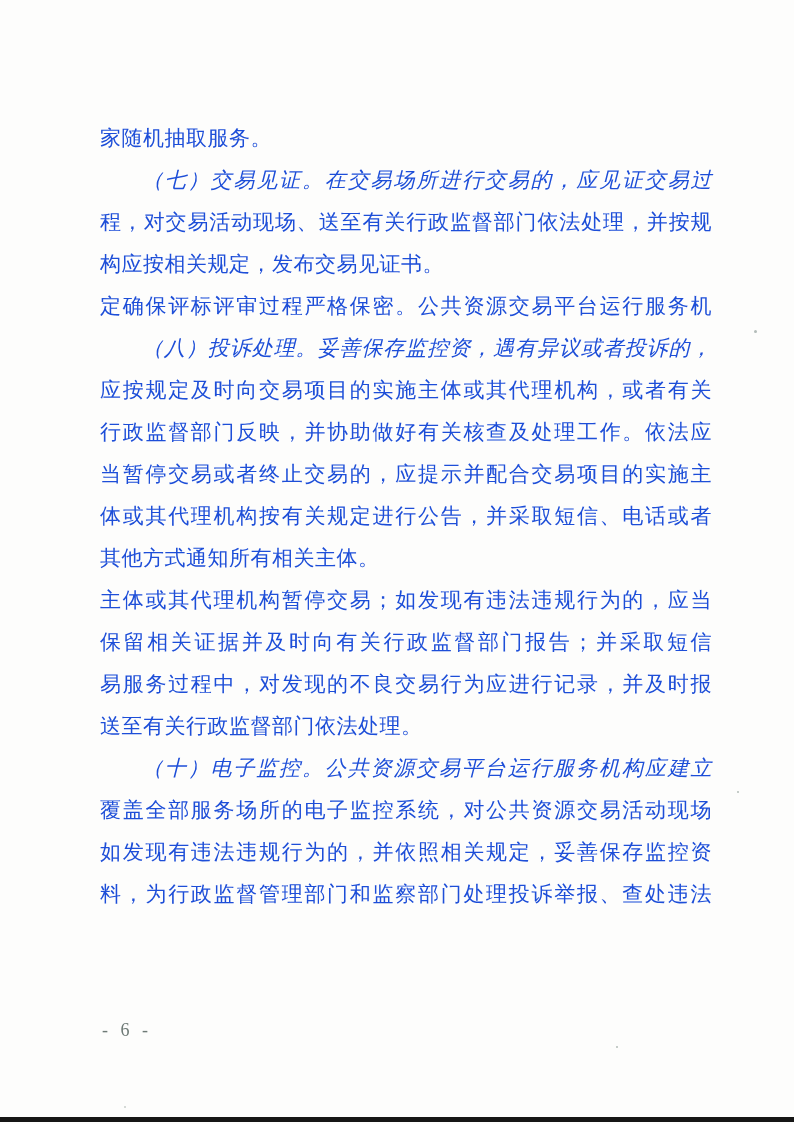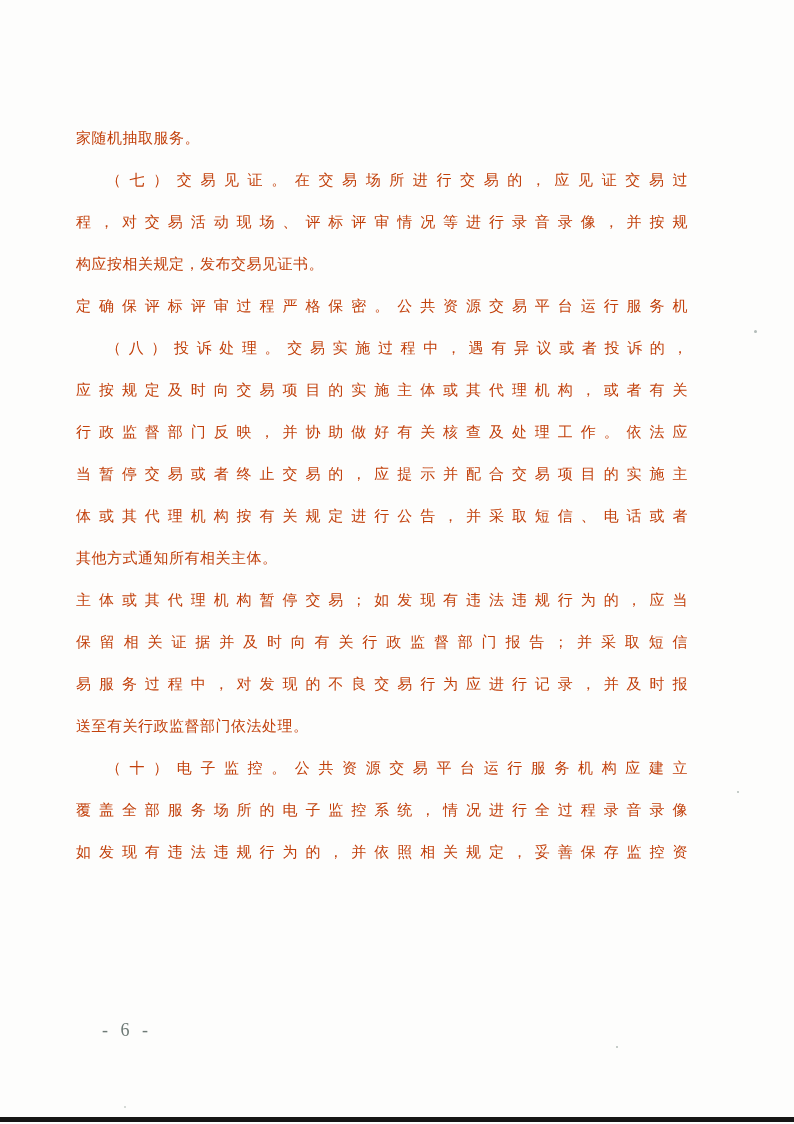--- a/index.html
+++ b/index.html
@@ -14,42 +14,43 @@
     background: #fdfdfc;
     font-family: "Liberation Serif", "DejaVu Serif", serif;
   }
   .page {
     position: absolute;
     inset: 0;
     background: #fdfdfc;
   }
   .text-block {
     position: absolute;
-    left: 76px;
+    left: 100px;
     top: 117px;
     width: 612px;
-    font-size: 15px;
+    font-size: 21px;
     line-height: 42px;
-    color: #c2410c;
+    color: #1d4ed8;
     letter-spacing: 0.5px;
     -webkit-font-smoothing: antialiased;
   }
   .text-line {
     height: 42px;
     line-height: 42px;
     white-space: normal;
     text-align: left;
   }
   .text-line.full {
     text-align: justify;
     text-align-last: justify;
     text-justify: inter-character;
   }
   .text-line.indent {
     text-indent: 2em;
+    font-style: italic;
   }
   .page-number {
     position: absolute;
     left: 102px;
     top: 1019px;
     font-size: 18px;
     line-height: 22px;
     letter-spacing: 4px;
     color: #6e7a76;
   }
@@ -72,36 +73,37 @@
   .speck-4 { left: 124px; top: 1106px; width: 2px; height: 2px; background: #c7cecb; }
 </style>
 </head>
 <body>
 
 <div class="page">
 
   <div class="text-block">
       <div class="text-line">家随机抽取服务。</div>
       <div class="text-line full indent">（七）交易见证。在交易场所进行交易的，应见证交易过</div>
-      <div class="text-line full">程，对交易活动现场、评标评审情况等进行录音录像，并按规</div>
+      <div class="text-line full">程，对交易活动现场、送至有关行政监督部门依法处理，并按规</div>
       <div class="text-line">构应按相关规定，发布交易见证书。</div>
       <div class="text-line full">定确保评标评审过程严格保密。公共资源交易平台运行服务机</div>
-      <div class="text-line full indent">（八）投诉处理。交易实施过程中，遇有异议或者投诉的，</div>
+      <div class="text-line full indent">（八）投诉处理。妥善保存监控资，遇有异议或者投诉的，</div>
       <div class="text-line full">应按规定及时向交易项目的实施主体或其代理机构，或者有关</div>
       <div class="text-line full">行政监督部门反映，并协助做好有关核查及处理工作。依法应</div>
       <div class="text-line full">当暂停交易或者终止交易的，应提示并配合交易项目的实施主</div>
       <div class="text-line full">体或其代理机构按有关规定进行公告，并采取短信、电话或者</div>
       <div class="text-line">其他方式通知所有相关主体。</div>
       <div class="text-line full">主体或其代理机构暂停交易；如发现有违法违规行为的，应当</div>
       <div class="text-line full">保留相关证据并及时向有关行政监督部门报告；并采取短信</div>
       <div class="text-line full">易服务过程中，对发现的不良交易行为应进行记录，并及时报</div>
       <div class="text-line">送至有关行政监督部门依法处理。</div>
       <div class="text-line full indent">（十）电子监控。公共资源交易平台运行服务机构应建立</div>
-      <div class="text-line full">覆盖全部服务场所的电子监控系统，情况进行全过程录音录像</div>
+      <div class="text-line full">覆盖全部服务场所的电子监控系统，对公共资源交易活动现场</div>
       <div class="text-line full">如发现有违法违规行为的，并依照相关规定，妥善保存监控资</div>
+      <div class="text-line full">料，为行政监督管理部门和监察部门处理投诉举报、查处违法</div>
     </div>
 
   <div class="page-number">- 6 -</div>
 
   <div class="scan-speck speck-1"></div>
   <div class="scan-speck speck-2"></div>
   <div class="scan-speck speck-3"></div>
   <div class="scan-speck speck-4"></div>
 
   <div class="scan-edge"></div>

